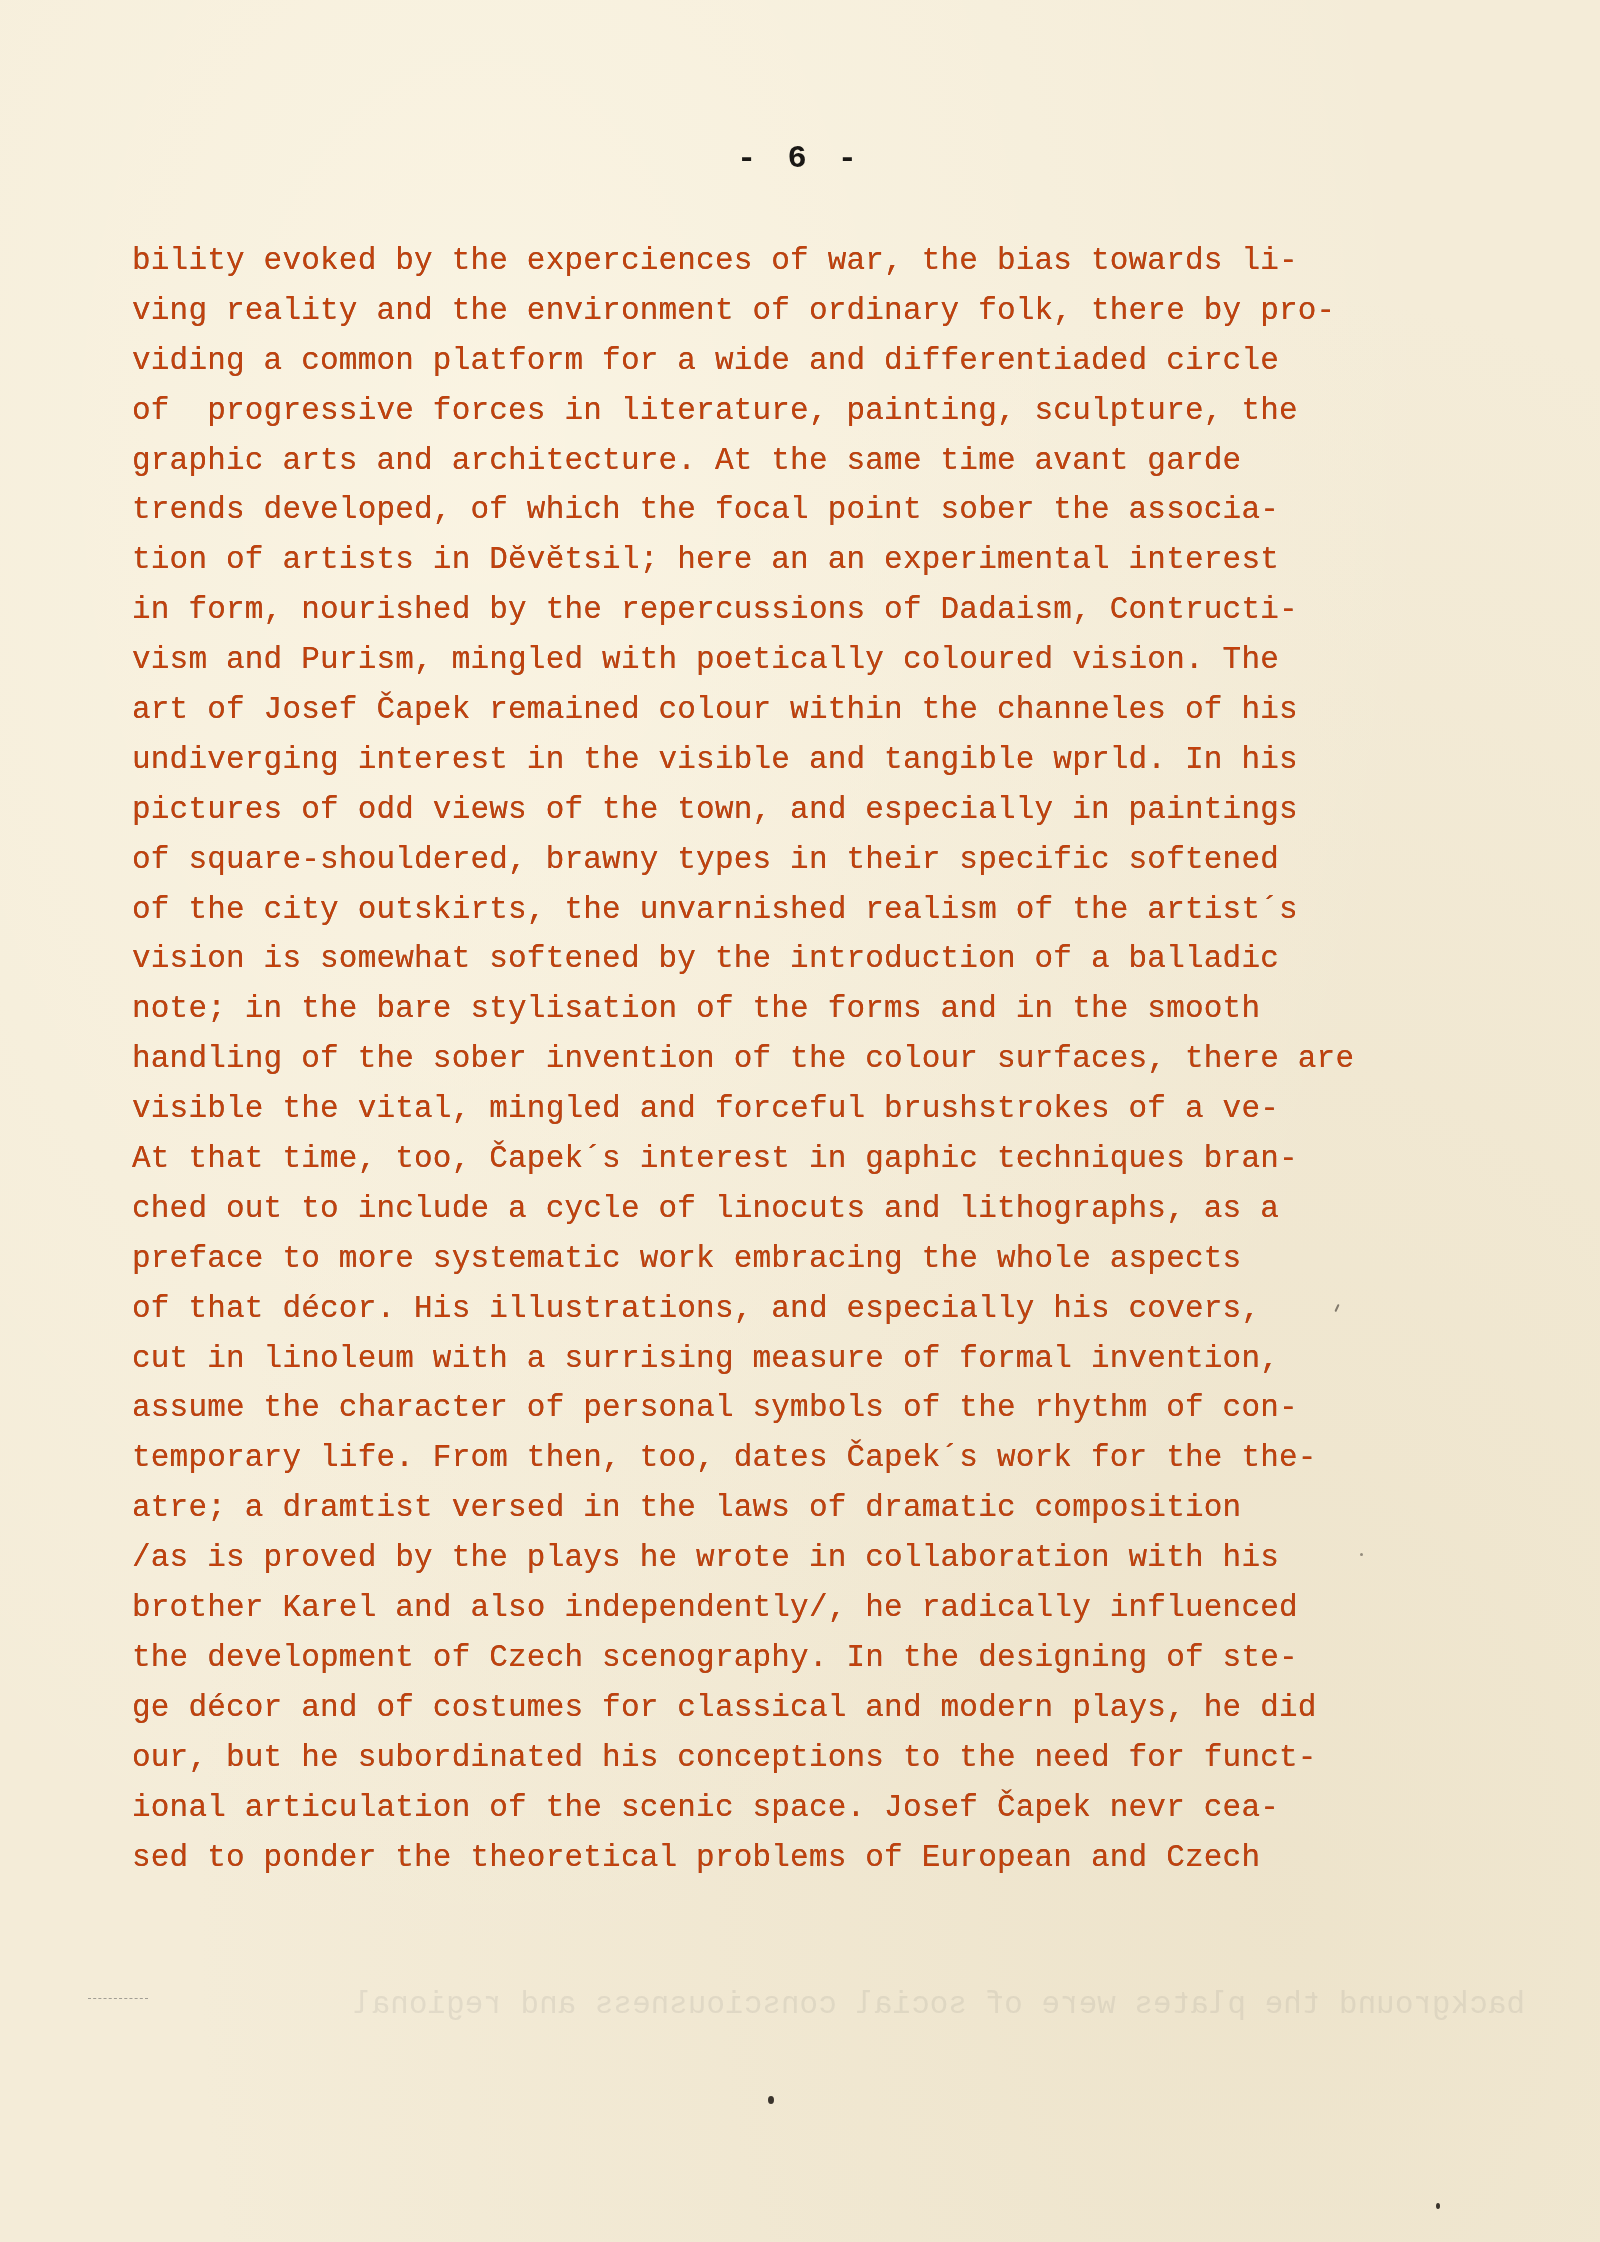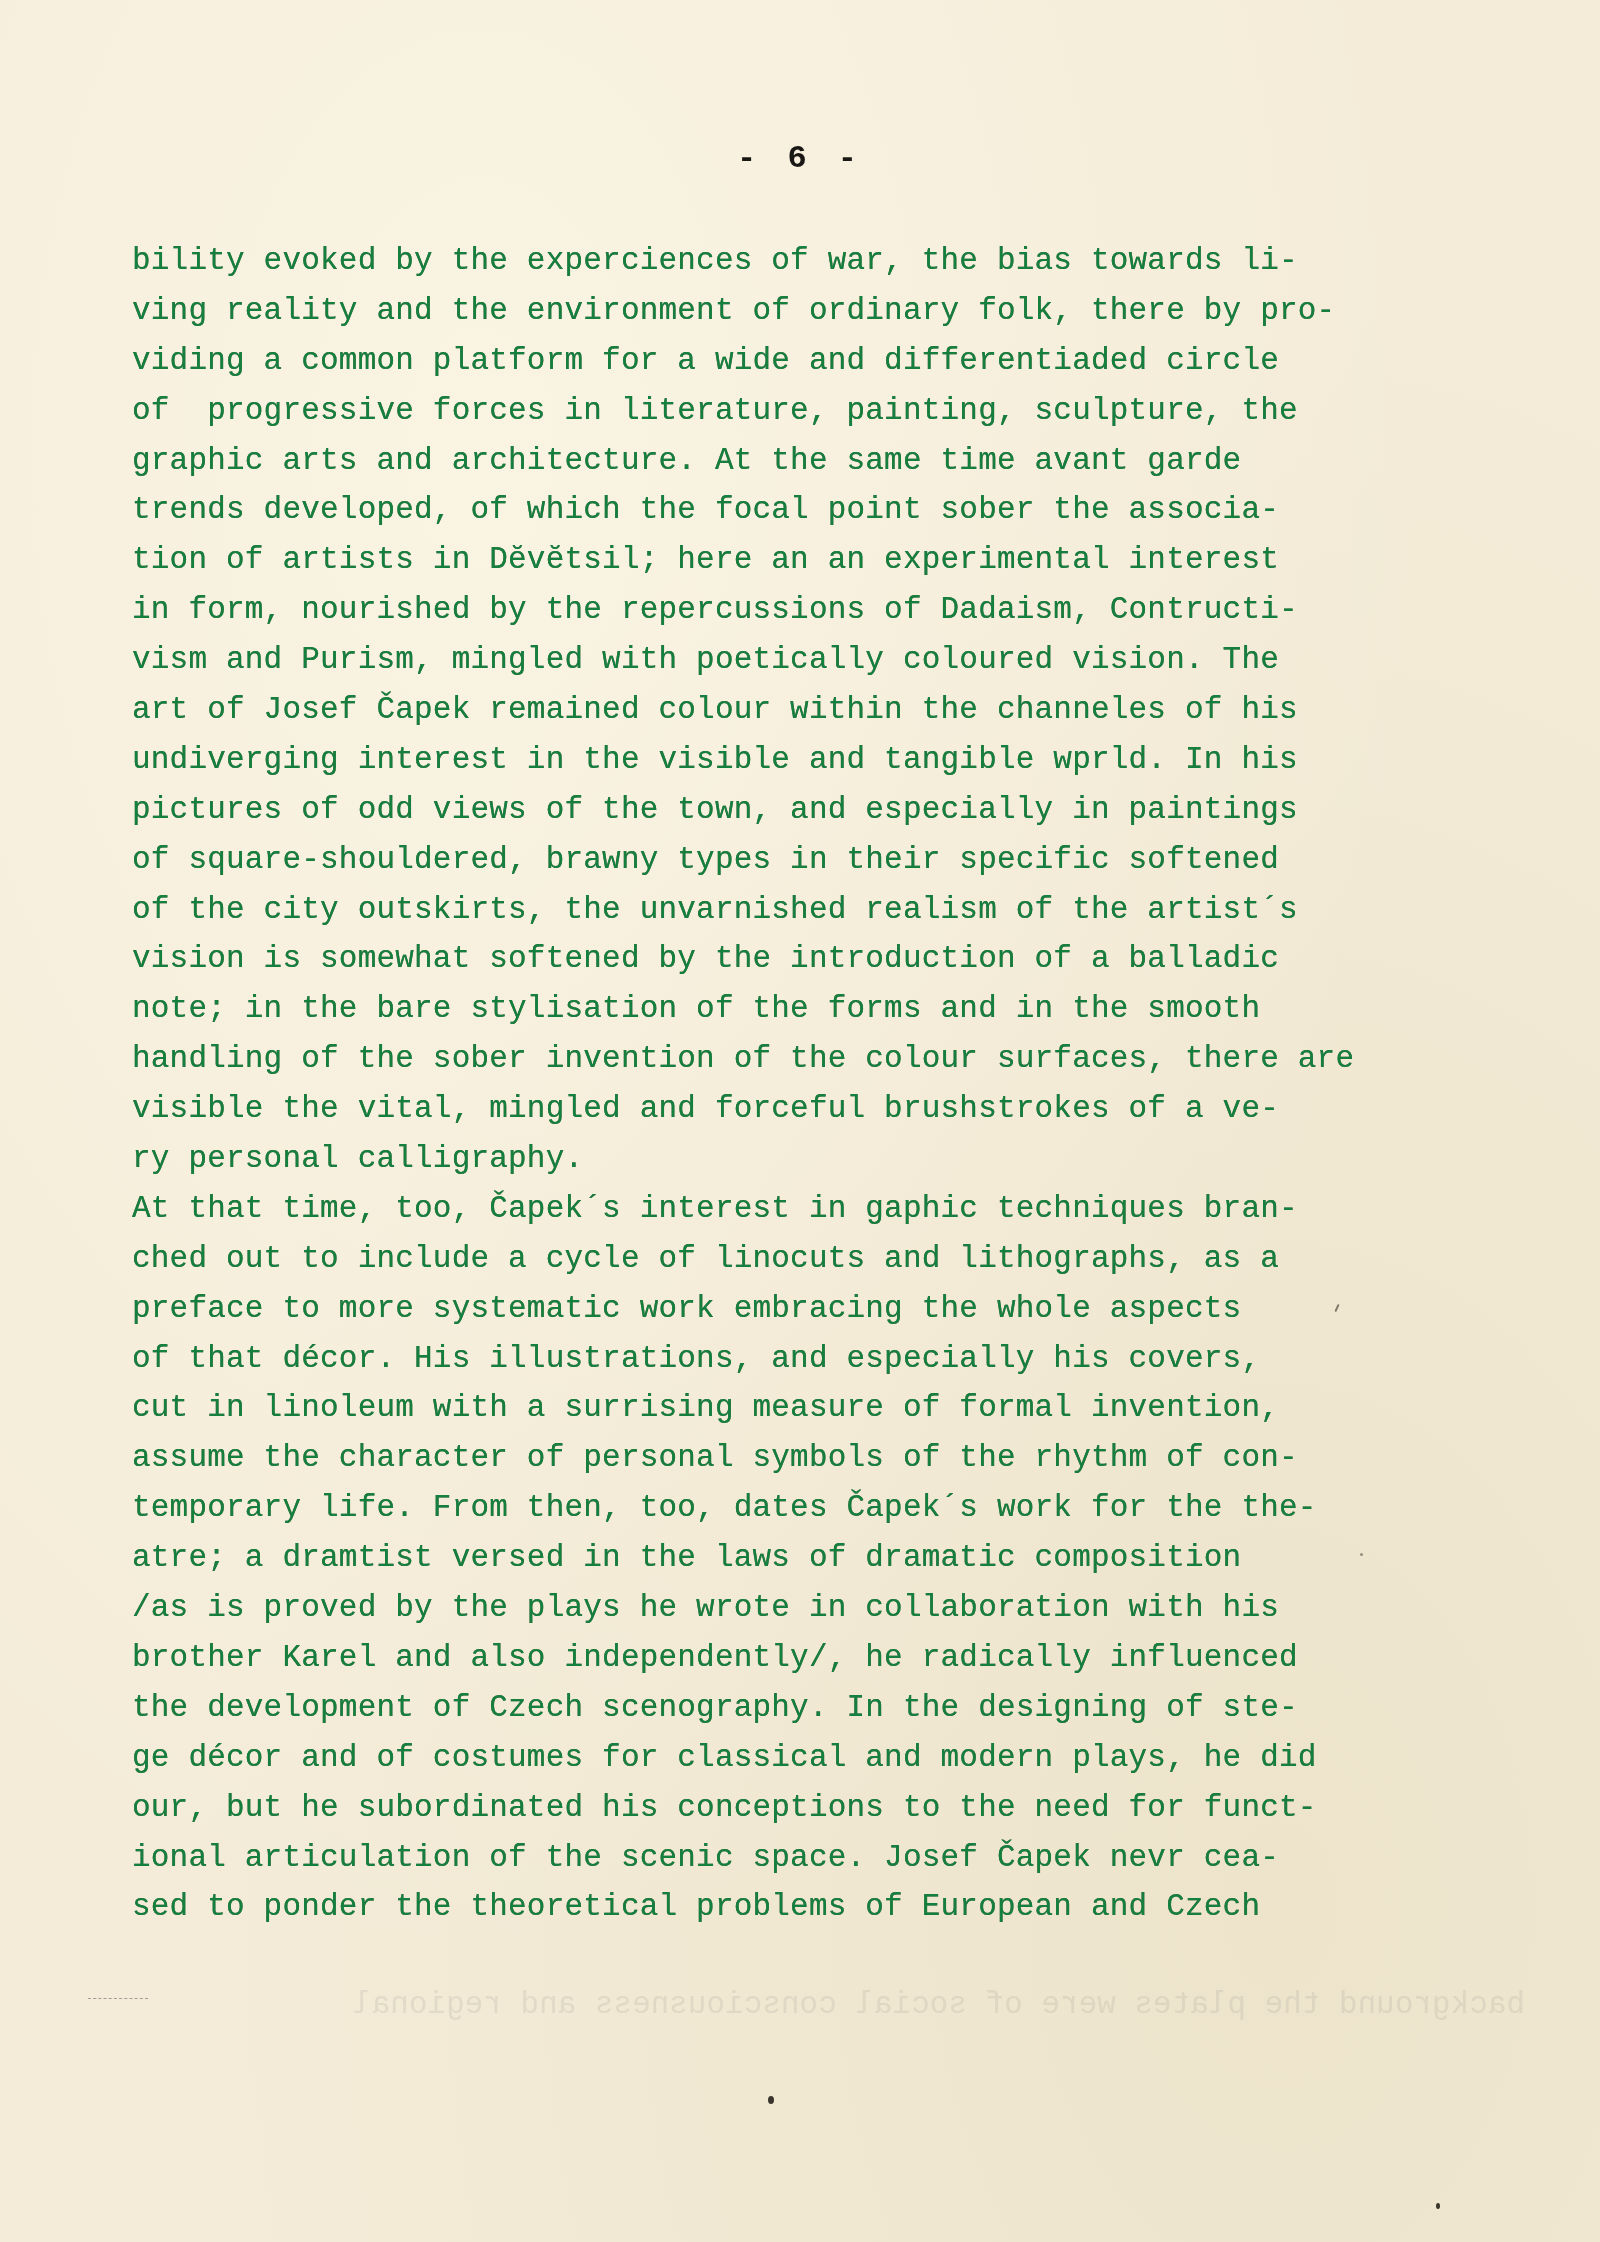--- a/index.html
+++ b/index.html
@@ -40,21 +40,21 @@
       top: 236px;
       left: 132px;
       width: 1420px;
     }
     .line {
       font-size: 31px;
       line-height: 49.9px;
       height: 49.9px;
       white-space: pre;
       letter-spacing: 0.2px;
-      color: #15803d;
+      color: #c2410c;
       text-shadow: 0 0 0.6px rgba(20,18,15,0.6);
     }
     .bleed-through {
       position: absolute;
       top: 1985px;
       left: 105px;
       width: 1420px;
       font-size: 31px;
       line-height: 40px;
       white-space: pre;
@@ -94,21 +94,20 @@
     <div class="line">vism and Purism, mingled with poetically coloured vision. The</div>
     <div class="line">art of Josef Čapek remained colour within the channeles of his</div>
     <div class="line">undiverging interest in the visible and tangible wprld. In his</div>
     <div class="line">pictures of odd views of the town, and especially in paintings</div>
     <div class="line">of square-shouldered, brawny types in their specific softened</div>
     <div class="line">of the city outskirts, the unvarnished realism of the artist´s</div>
     <div class="line">vision is somewhat softened by the introduction of a balladic</div>
     <div class="line">note; in the bare stylisation of the forms and in the smooth</div>
     <div class="line">handling of the sober invention of the colour surfaces, there are</div>
     <div class="line">visible the vital, mingled and forceful brushstrokes of a ve-</div>
-    <div class="line">ry personal calligraphy.</div>
     <div class="line">At that time, too, Čapek´s interest in gaphic techniques bran-</div>
     <div class="line">ched out to include a cycle of linocuts and lithographs, as a</div>
     <div class="line">preface to more systematic work embracing the whole aspects</div>
     <div class="line">of that décor. His illustrations, and especially his covers,</div>
     <div class="line">cut in linoleum with a surrising measure of formal invention,</div>
     <div class="line">assume the character of personal symbols of the rhythm of con-</div>
     <div class="line">temporary life. From then, too, dates Čapek´s work for the the-</div>
     <div class="line">atre; a dramtist versed in the laws of dramatic composition</div>
     <div class="line">/as is proved by the plays he wrote in collaboration with his</div>
     <div class="line">brother Karel and also independently/, he radically influenced</div>

